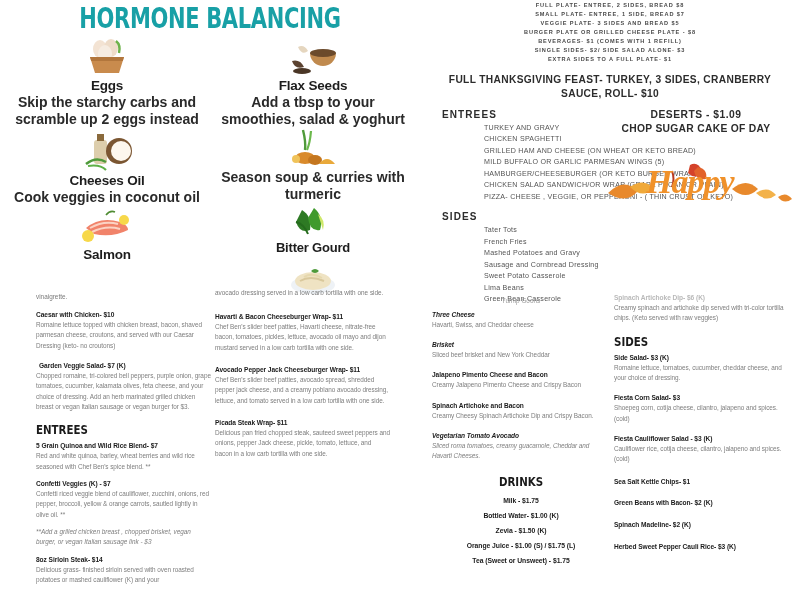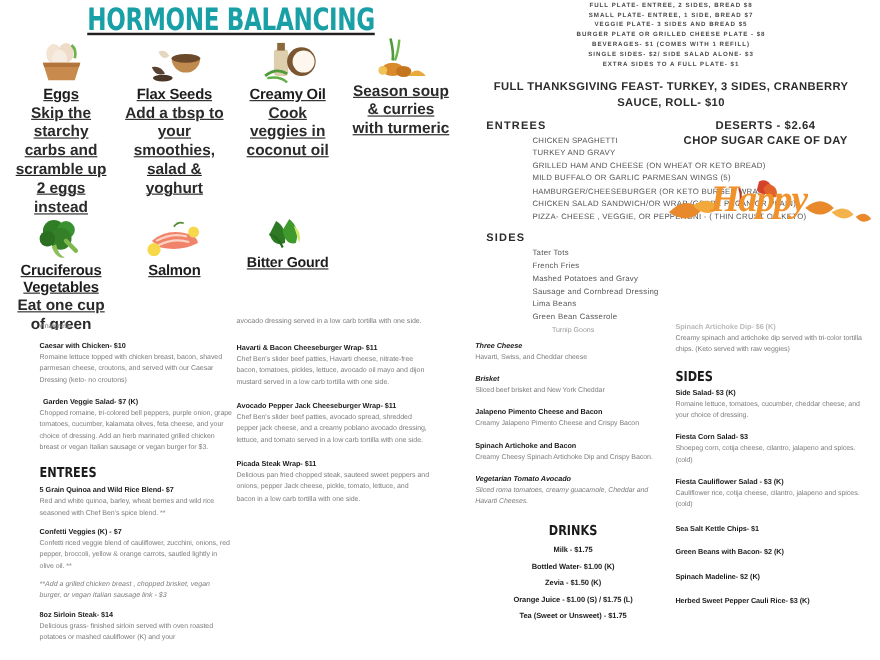--- a/index.html
+++ b/index.html
@@ -12,38 +12,38 @@
     overflow:hidden;
     position:relative;
   }
 
   
   #page { position:relative; width:800px; height:600px; background:#fff; }
 
   .pane { position:absolute; overflow:hidden; }
 
   
-  #infographic { left:0; top:0; width:420px; height:300px; background:#fff;text-decoration:underline; }
+  #infographic { left:0; top:0; width:420px; height:300px; background:#fff; }
 
   .info-title {
     text-align:center;
     font-family:"DejaVu Sans", sans-serif;
     font-weight:bold;
     font-size:25px;
     letter-spacing:-0.4px;
     color:#18a0a6;
     transform:scaleX(0.84) scaleY(1.12);
     transform-origin:center top;
     margin-top:4px;
     line-height:1;
   }
 
   .info-grid {
     display:grid;
-    grid-template-columns:1fr 1fr 1fr 1fr;
+    grid-template-columns:1fr 1fr;
     column-gap:4px;
     row-gap:0px;
     padding:4px 6px 0 6px;
   }
   .info-cell { text-align:center; }
   .info-art { height:44px; display:flex; align-items:flex-end; justify-content:center; }
   .info-name {
     font-size:13.5px;
     font-weight:600;
     color:#1d1d1d;
@@ -216,52 +216,38 @@
         <div class="info-art">
           <svg width="58" height="42" viewBox="0 0 58 42">
             <rect x="16" y="10" width="13" height="24" rx="3" fill="#d9c9a3" opacity="0.9"></rect>
             <rect x="19" y="4" width="7" height="7" fill="#8a6a3c"></rect>
             <circle cx="41" cy="21" r="13" fill="#7b5632"></circle>
             <circle cx="43" cy="21" r="10" fill="#fdf7ee"></circle>
             <path d="M8 34 q10 -8 20 -2" stroke="#4f9a3a" stroke-width="2.5" fill="none"></path>
             <path d="M10 36 q12 -2 18 4" stroke="#5fb048" stroke-width="2.2" fill="none"></path>
           </svg>
         </div>
-        <div class="info-name">Creamy Oil</div>
+        <div class="info-name">Cheeses Oil</div>
         <div class="info-desc">Cook veggies in coconut oil</div>
       </div>
 
       <div class="info-cell row2">
         <div class="info-art">
           <svg width="64" height="40" viewBox="0 0 64 40">
             <path d="M22 2 q3 12 2 20" stroke="#4f9a3a" stroke-width="2.4" fill="none"></path>
             <path d="M30 3 q-1 12 -4 19" stroke="#6bb84c" stroke-width="2.2" fill="none"></path>
             <ellipse cx="24" cy="30" rx="10" ry="6" fill="#d98a2b"></ellipse>
             <ellipse cx="34" cy="32" rx="7" ry="5" fill="#c4761f"></ellipse>
             <path d="M38 36 q8 -10 16 0 z" fill="#e9a93a"></path>
             <circle cx="15" cy="31" r="4" fill="#f0c35a"></circle>
           </svg>
         </div>
         <div class="info-desc">Season soup &amp; curries with turmeric</div>
       </div>
 
-      <div class="info-cell row2">
-        <div class="info-art">
-          <svg width="58" height="40" viewBox="0 0 58 40">
-            <circle cx="22" cy="13" r="10" fill="#2f7d25"></circle>
-            <circle cx="33" cy="12" r="8" fill="#3a9130"></circle>
-            <circle cx="28" cy="20" r="10" fill="#357f28"></circle>
-            <circle cx="16" cy="20" r="7" fill="#2b6f21"></circle>
-            <path d="M24 25 q2 10 8 12 q-8 2 -12 -10 z" fill="#8dbf5a"></path>
-            <path d="M33 22 q6 6 9 9" stroke="#7fb84f" stroke-width="4" fill="none" stroke-linecap="round"></path>
-          </svg>
-        </div>
-        <div class="info-name">Cruciferous Vegetables</div>
-        <div class="info-desc">Eat one cup of green vrggies everyday</div>
-      </div>
 
       <div class="info-cell row2">
         <div class="info-art">
           <svg width="62" height="40" viewBox="0 0 62 40">
             <path d="M10 22 q14 -12 34 -6 q8 3 8 8 q-16 8 -34 4 z" fill="#f1836a"></path>
             <path d="M14 22 q14 -8 28 -4" stroke="#fbd3c4" stroke-width="2" fill="none"></path>
             <path d="M16 26 q14 -7 28 -3" stroke="#fbd3c4" stroke-width="2" fill="none"></path>
             <circle cx="12" cy="30" r="6" fill="#f7d84a"></circle>
             <circle cx="48" cy="14" r="5" fill="#f7d84a"></circle>
             <path d="M30 9 q4 -5 9 -3" stroke="#4f8c33" stroke-width="1.6" fill="none"></path>
@@ -359,42 +345,43 @@
       <div>BEVERAGES- $1 (COMES WITH 1 REFILL)</div>
       <div>SINGLE SIDES- $2/ SIDE SALAD ALONE- $3</div>
       <div>EXTRA SIDES TO A FULL PLATE- $1</div>
     </div>
 
     <div class="feast-title">FULL THANKSGIVING FEAST- TURKEY, 3 SIDES, CRANBERRY SAUCE, ROLL- $10</div>
 
     <div class="flyer-body">
       <div class="flyer-sec-head">ENTREES</div>
       <ul class="flyer-list">
+        <li>TURKEY AND GRAVY</li>
         <li>CHICKEN SPAGHETTI</li>
-        <li>TURKEY AND GRAVY</li>
         <li>GRILLED HAM AND CHEESE (ON WHEAT OR KETO BREAD)</li>
         <li>MILD BUFFALO OR GARLIC PARMESAN WINGS (5)</li>
         <li>HAMBURGER/CHEESEBURGER (OR KETO BURGER WRAP)</li>
         <li>CHICKEN SALAD SANDWICH/OR WRAP  (GRAPE PECAN OR PLAIN)</li>
         <li>PIZZA- CHEESE , VEGGIE, OR PEPPERONI - ( THIN CRUST OR KETO)</li>
       </ul>
 
       <div class="flyer-sec-head" style="margin-top:8px;">SIDES</div>
       <ul class="flyer-list">
         <li>Tater Tots</li>
         <li>French Fries</li>
         <li>Mashed Potatoes and Gravy</li>
         <li>Sausage and Cornbread Dressing</li>
+        <li>Sweet Potato Casserole</li>
         <li>Lima Beans</li>
         <li>Green Bean Casserole</li>
 
       </ul>
 
       <div class="desserts">
-        <div class="d1">DESERTS - $2.64</div>
+        <div class="d1">DESERTS - $1.09</div>
         <div class="d2">CHOP SUGAR CAKE OF DAY</div>
       </div>
 
       <div class="happy-art">
         <svg width="200" height="48" viewBox="0 0 200 48">
           <path d="M96 2 q8 -4 12 6 q-6 10 -14 2 z" fill="#d4422a"></path>
           <path d="M104 4 q10 2 8 12 q-10 2 -12 -8 z" fill="#e2622b"></path>
           <path d="M14 30 q16 -16 30 -2 q-12 14 -30 2 z" fill="#e8892c"></path>
           <path d="M36 24 q14 -10 24 2 q-12 10 -24 -2 z" fill="#f0a93a"></path>
           <path d="M138 26 q14 -12 26 0 q-12 12 -26 0 z" fill="#e8892c"></path>

